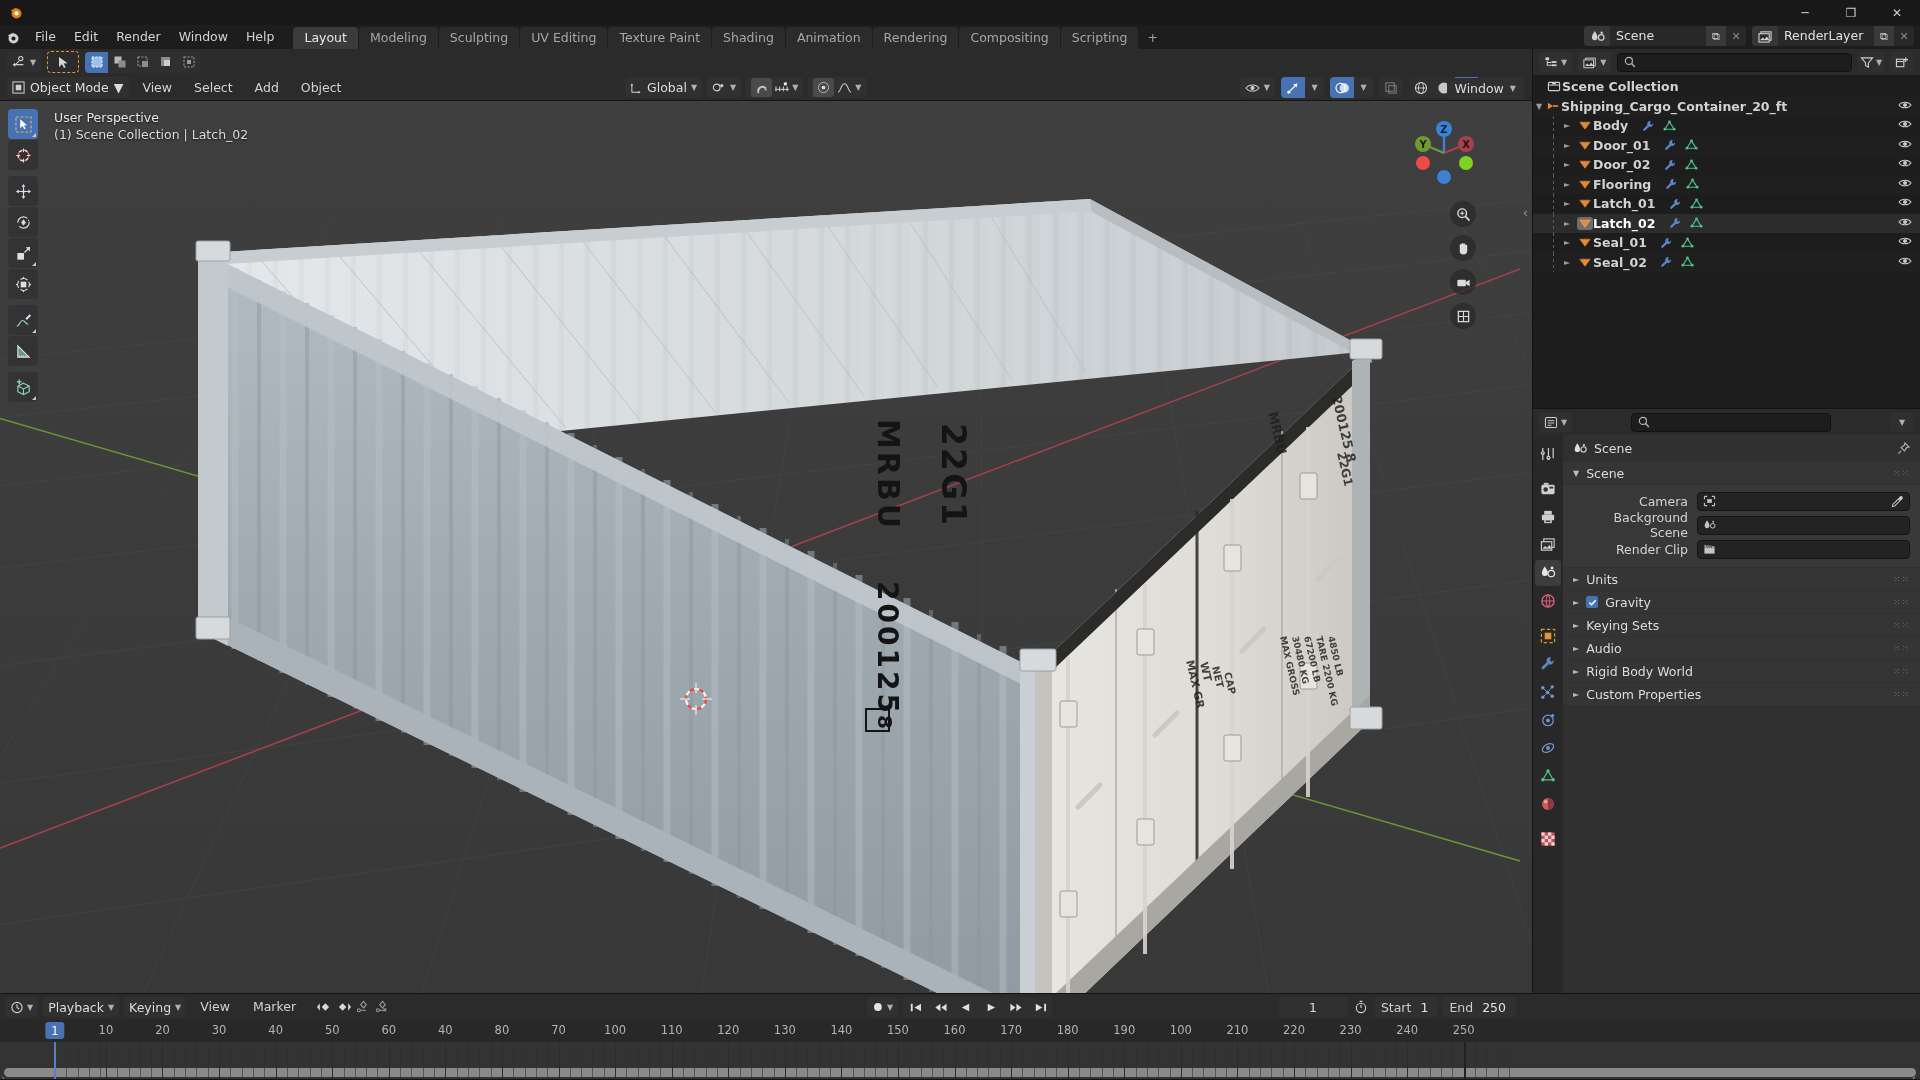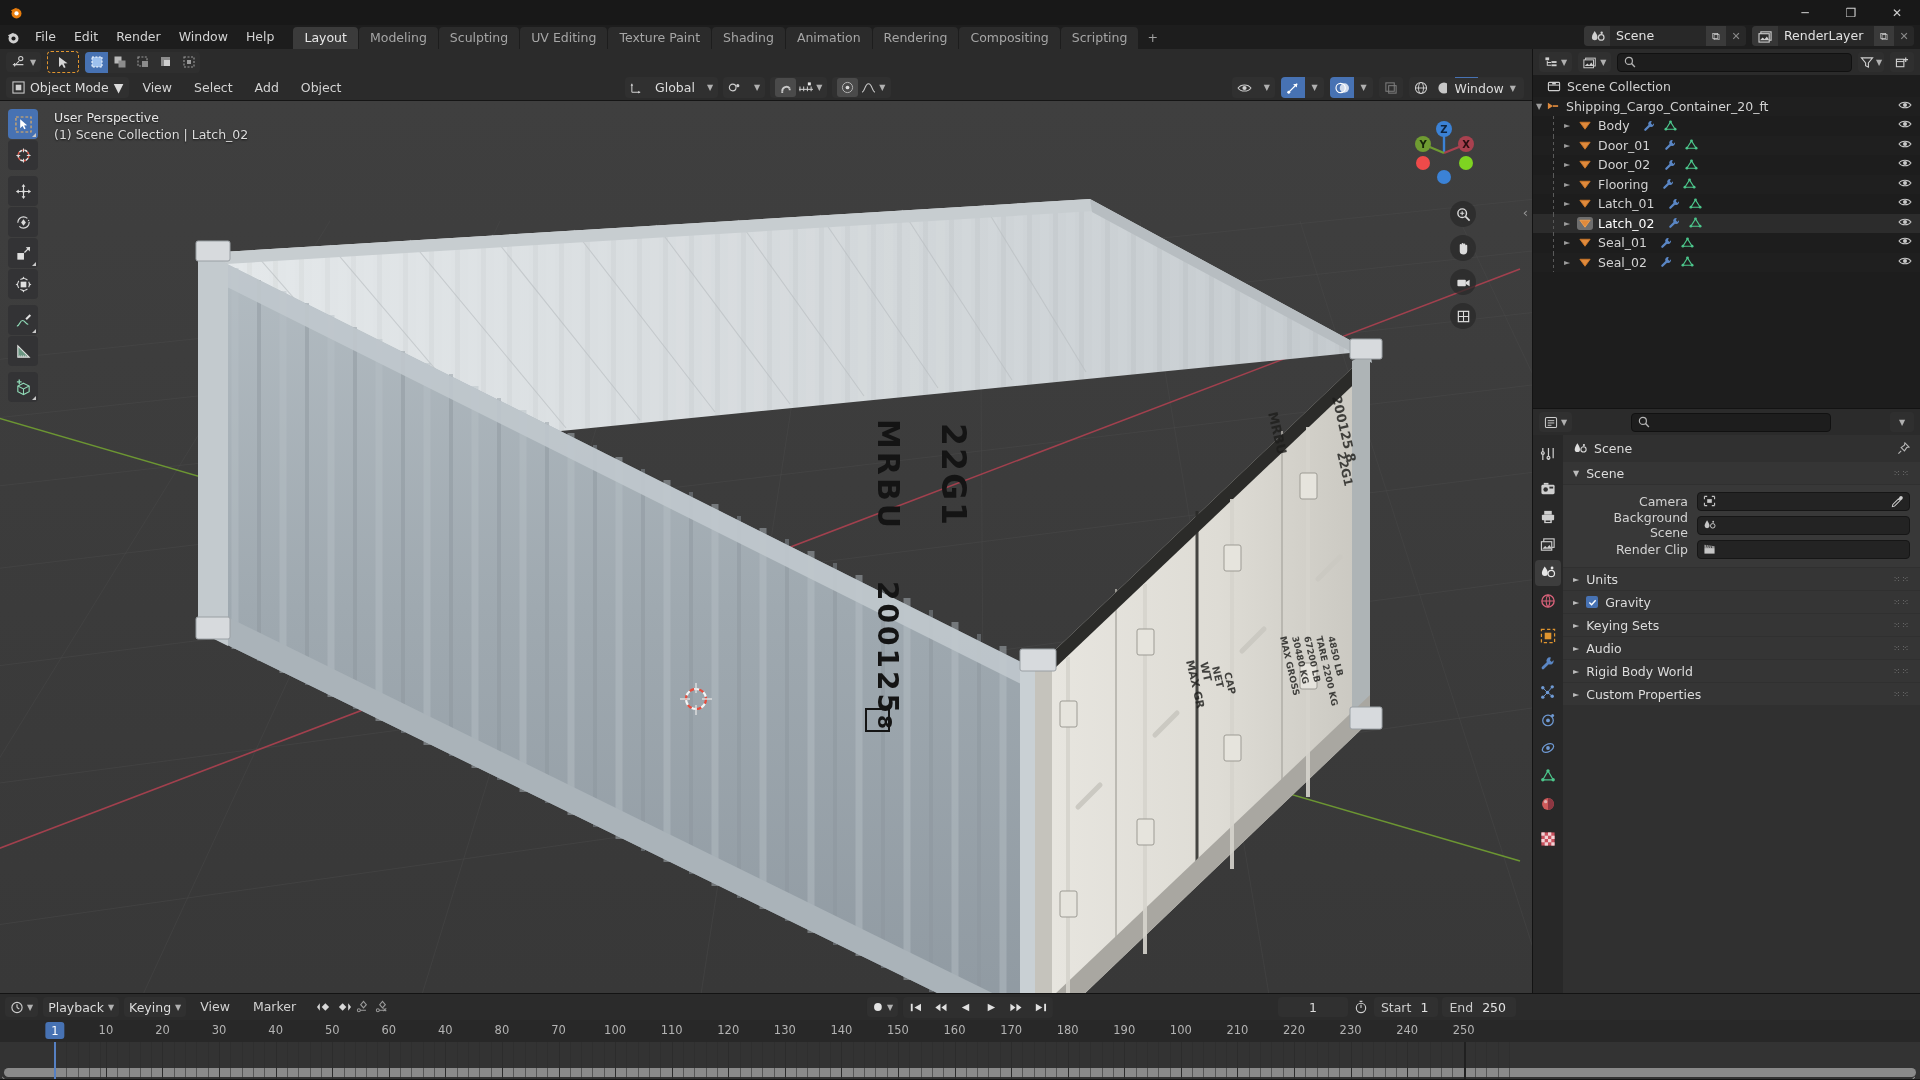--- a/index.html
+++ b/index.html
@@ -42,21 +42,21 @@
   .vp-toolrow{height:26px;background:#2b2b2b;display:flex;align-items:center;padding-left:6px;gap:6px;position:relative;}
   .vp-hdr{height:26px;background:#2b2b2b;display:flex;align-items:center;padding-left:6px;gap:4px;position:relative;border-bottom:1px solid #151515;}
   .btnbox{height:20px;background:#2f2f2f;border-radius:4px;display:flex;align-items:center;padding:0 5px;gap:3px;}
   .mini{width:22px;height:20px;display:flex;align-items:center;justify-content:center;background:#2f2f2f;border-radius:3px;}
   .seg{display:flex;background:#2f2f2f;border-radius:4px;overflow:hidden;height:21px;}
   .seg>div{width:23px;height:21px;display:flex;align-items:center;justify-content:center;}
   .seg>div.on{background:#4772b3;}
   .hmenu{padding:0 9px;height:20px;line-height:20px;font-size:12.5px;color:#d3d3d3;border-radius:3px;}
   .modebox{display:flex;align-items:center;height:21px;background:#303030;border-radius:4px;padding:0 6px;gap:5px;}
   .modebox span{font-size:12.5px;color:#dcdcdc;}
-  .pill{display:flex;align-items:center;height:21px;background:#303030;border-radius:4px;padding:0 5px;gap:12px;font-size:12.5px;color:#dcdcdc;}
+  .pill{display:flex;align-items:center;height:21px;background:#303030;border-radius:4px;padding:0 5px;gap:4px;font-size:12.5px;color:#dcdcdc;}
   .caret{font-size:8px;color:#b0b0b0;}
   .optbtn{position:absolute;right:8px;display:flex;align-items:center;height:21px;background:#303030;border-radius:4px;padding:0 8px;gap:6px;font-size:12.5px;color:#dcdcdc;}
 
   
   .viewport{position:absolute;left:0;right:0;top:52px;bottom:0;overflow:hidden;background:#3b3b3b;}
   .vp-text{position:absolute;left:54px;top:8px;font-size:12.5px;color:#e6e6e6;text-shadow:0 1px 2px rgba(0,0,0,.7);line-height:17px;pointer-events:none;}
   .vp-text .l2{color:#dcdcdc;}
 
   .toolbar{position:absolute;left:8px;top:8px;width:30px;display:flex;flex-direction:column;gap:1px;z-index:5;}
   .tgrp{display:flex;flex-direction:column;gap:1px;margin-bottom:5px;}
@@ -73,21 +73,21 @@
   
   .outliner{height:360px;background:#1d1d1d;display:flex;flex-direction:column;border-bottom:1px solid #131313;}
   .ol-hdr{height:26px;background:#2b2b2b;display:flex;align-items:center;gap:6px;padding:0 6px;}
   .searchbox{flex:1;height:19px;background:#1d1d1d;border:1px solid #111;border-radius:4px;display:flex;align-items:center;padding:0 6px;gap:5px;}
   .searchbox input{background:transparent;border:0;outline:none;color:#cfcfcf;font-size:12px;width:100%;font-family:inherit;}
   .ol-body{flex:1;overflow:hidden;padding-top:2px;}
   .ol-row{height:19.5px;display:flex;align-items:center;font-size:12.5px;color:#d2d2d2;padding-right:8px;position:relative;}
   .ol-row:nth-child(even){background:#1f1f1f;}
   .ol-row.sel{background:#2c2c2c;}
   .ol-row .disc{width:12px;display:flex;align-items:center;justify-content:center;color:#9d9d9d;font-size:8px;}
-  .ol-row .nm{margin-left:5px;white-space:nowrap;}
+  .ol-row .nm{white-space:nowrap;font-weight:bold;}
   .ol-row .eye{position:absolute;right:8px;top:2px;}
   .ol-row .ico{display:flex;align-items:center;justify-content:center;width:16px;}
   .ol-row .dataicons{display:flex;gap:5px;margin-left:12px;align-items:center;}
   .vline{position:absolute;left:20px;top:0;bottom:0;width:1px;
      background:repeating-linear-gradient(to bottom,#5a5a5a 0 3px,transparent 3px 6px);}
 
   
   .props{flex:1;display:flex;flex-direction:column;background:#1d1d1d;}
   .pr-hdr{height:26px;background:#2b2b2b;display:flex;align-items:center;gap:6px;padding:0 6px;}
   .pr-main{flex:1;display:flex;overflow:hidden;}

